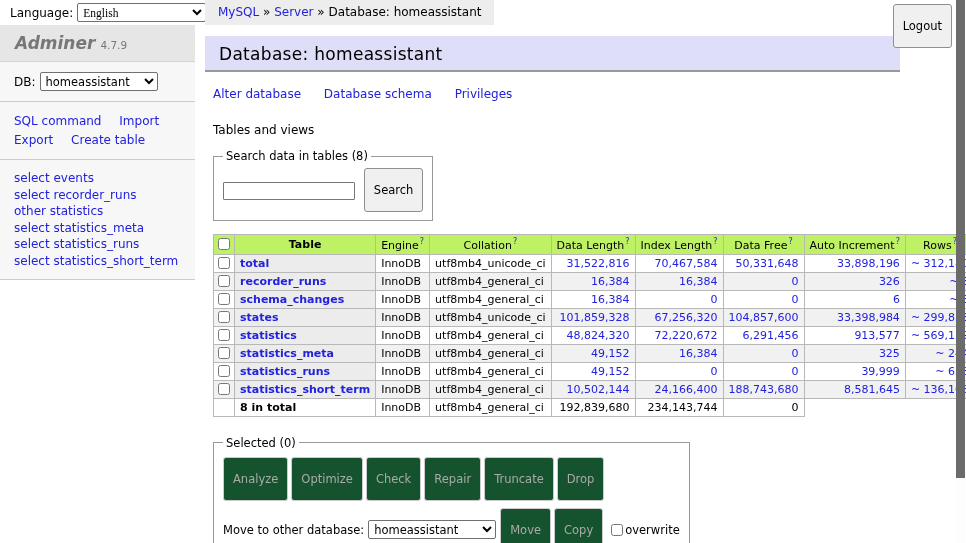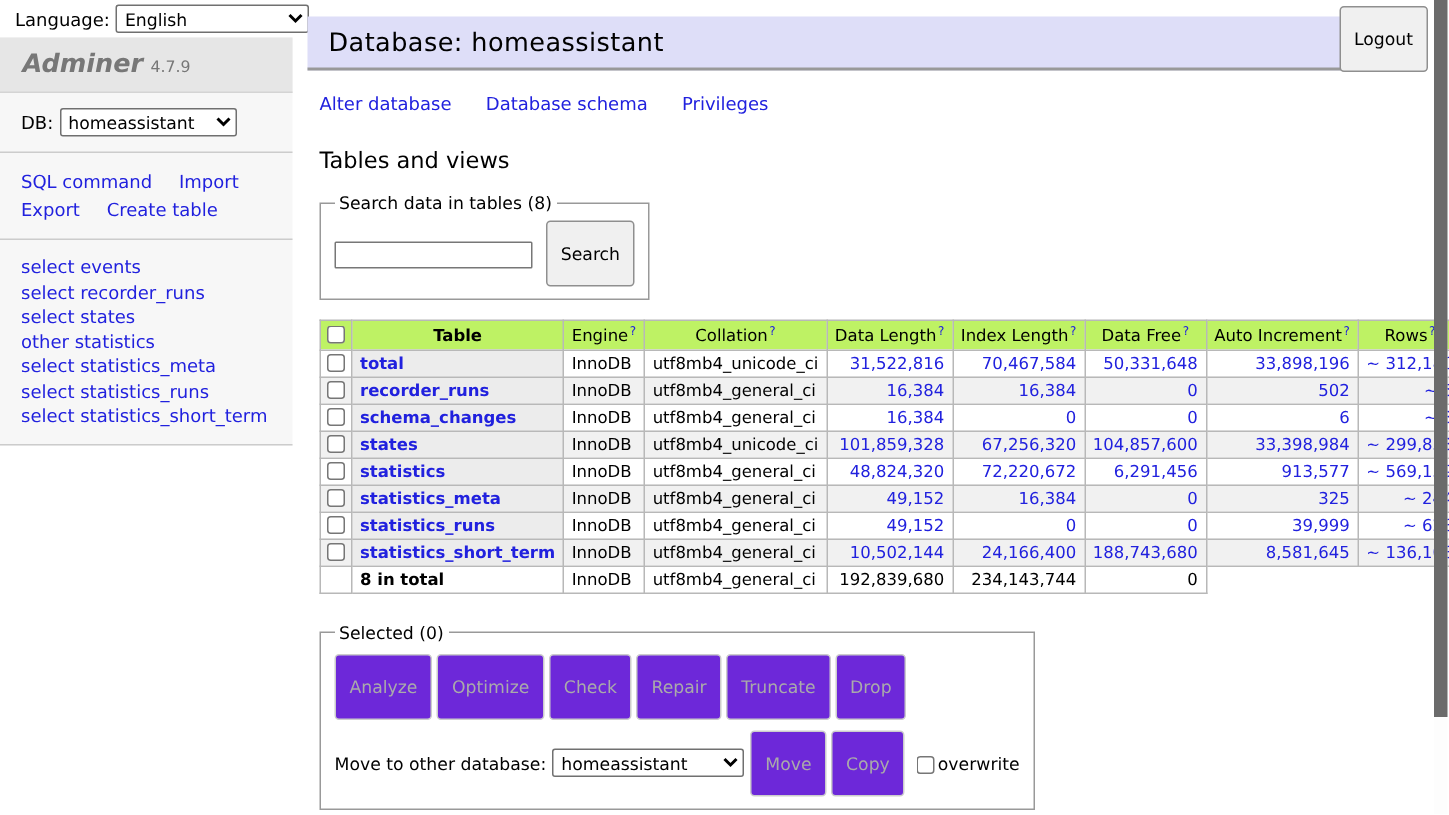--- a/index.html
+++ b/index.html
@@ -12,21 +12,21 @@
   }
   a { color:#2121de; text-decoration:none; cursor:pointer; }
 
   
   .lang-bar { position:absolute; left:0; top:0; height:25px; padding:3px 0 0 10px; white-space:nowrap; }
   .lang-bar label { margin-right:4px; }
   select {
     font-family:inherit; font-size:11.5px; height:19px;
     border:1px solid #707070; background:#fff; border-radius:2px; padding:0 1px;
   }
-  .lang-bar select { width:129px; }
+  .lang-bar select { width:129px;font-family:Liberation Serif, serif; }
 
   
   .sidebar {
     position:absolute; left:0; top:25px; width:195px; background:#f7f7f7;
   }
   .logo-strip {
     height:37px; background:#e6e6e6; border-bottom:1px solid #d4d4d4;
     display:flex; align-items:center; padding-left:15px;
   }
   .logo-name { font-style:italic; font-size:17px; color:#777;font-weight:bold; }
@@ -44,31 +44,31 @@
     background:#ededed; padding:0 13px; white-space:nowrap;
   }
   .breadcrumb .sep { color:#000; }
   .logout-btn { position:absolute; top:4px; right:14px; }
 
   .btn {
     font-family:inherit; font-size:11.5px; color:#000;
     padding:14px 9px; border:1px solid #8f8f8f; border-radius:3px;
     background:#f0f0f0; cursor:pointer;
   }
-  .btn.dis { border-color:#ccc; color:#aaa; background:#6d28d9; cursor:default; }
+  .btn.dis { border-color:#ccc; color:#aaa; background:#14532d; cursor:default; }
 
   .page-title {
     margin-top:11px; height:36px; line-height:36px; background:#dedef8;
     border-bottom:2px solid #999; padding:0 14px; font-size:17px;
     font-weight:normal; letter-spacing:.3px;
   }
   .db-actions { margin:15px 0 0 8px; }
   .db-actions a { margin-right:19px; }
 
-  h3.section-heading { margin:22px 0 0 8px; font-size:15px; font-weight:normal; }
+  h3.section-heading { margin:22px 0 0 8px; font-size:12px; font-weight:normal; }
 
   fieldset {
     display:inline-block; margin:12px 0 0 8px; padding:5px 9px 8px;
     border:1px solid #999; background:#fff;
   }
   legend { font-size:11.5px; padding:0 3px; }
   .search-input {
     width:132px; height:18px; border:1px solid #777; border-radius:1px;
     font-family:inherit; font-size:11px; padding:0 3px; margin-right:5px;
     vertical-align:middle;
@@ -121,29 +121,29 @@
     <span class="logo-name">Adminer</span>
     <span class="logo-version">4.7.9</span>
   </div>
   <div class="side-section db-row">
     <label>DB:</label><select><option>homeassistant</option></select>
   </div>
   <div class="side-section side-links"><a href="#">SQL command</a> <a href="#">Import</a> <a href="#">Export</a> <a href="#">Create table</a> </div>
   <nav class="side-section table-links">
       <a href="#">select events</a> 
       <a href="#">select recorder_runs</a> 
-      <a href="#">select states</a> 
       <a href="#">other statistics</a> 
       <a href="#">select statistics_meta</a> 
       <a href="#">select statistics_runs</a> 
       <a href="#">select statistics_short_term</a> 
     </nav>
 </aside>
 
 <div class="main">
+  <div class="breadcrumb"><a href="#">MySQL</a><span class="sep"> » </span><a href="#">Server</a><span class="sep"> » </span><span>Database: homeassistant</span></div>
 
   <h2 class="page-title">Database: homeassistant</h2>
 
   <div class="db-actions"><a href="#">Alter database</a> <a href="#">Database schema</a> <a href="#">Privileges</a> </div>
 
   <h3 class="section-heading">Tables and views</h3>
 
   <fieldset>
     <legend>Search data in tables (8)</legend>
     <input class="search-input" type="text" value="" style="">
@@ -177,21 +177,21 @@
           <td class="num">~ 312,180</td>
         </tr>
         <tr class="alt">
           <td class="check"><input type="checkbox" style=""></td>
           <th class="name"><a class="tbl-name" href="#">recorder_runs</a></th>
           <td>InnoDB</td>
           <td>utf8mb4_general_ci</td>
           <td class="num">16,384</td>
           <td class="num">16,384</td>
           <td class="num">0</td>
-          <td class="num">502</td>
+          <td class="num">326</td>
           <td class="num">~ 5</td>
         </tr>
         <tr class="">
           <td class="check"><input type="checkbox" style=""></td>
           <th class="name"><a class="tbl-name" href="#">schema_changes</a></th>
           <td>InnoDB</td>
           <td>utf8mb4_general_ci</td>
           <td class="num">16,384</td>
           <td class="num">0</td>
           <td class="num">0</td>

